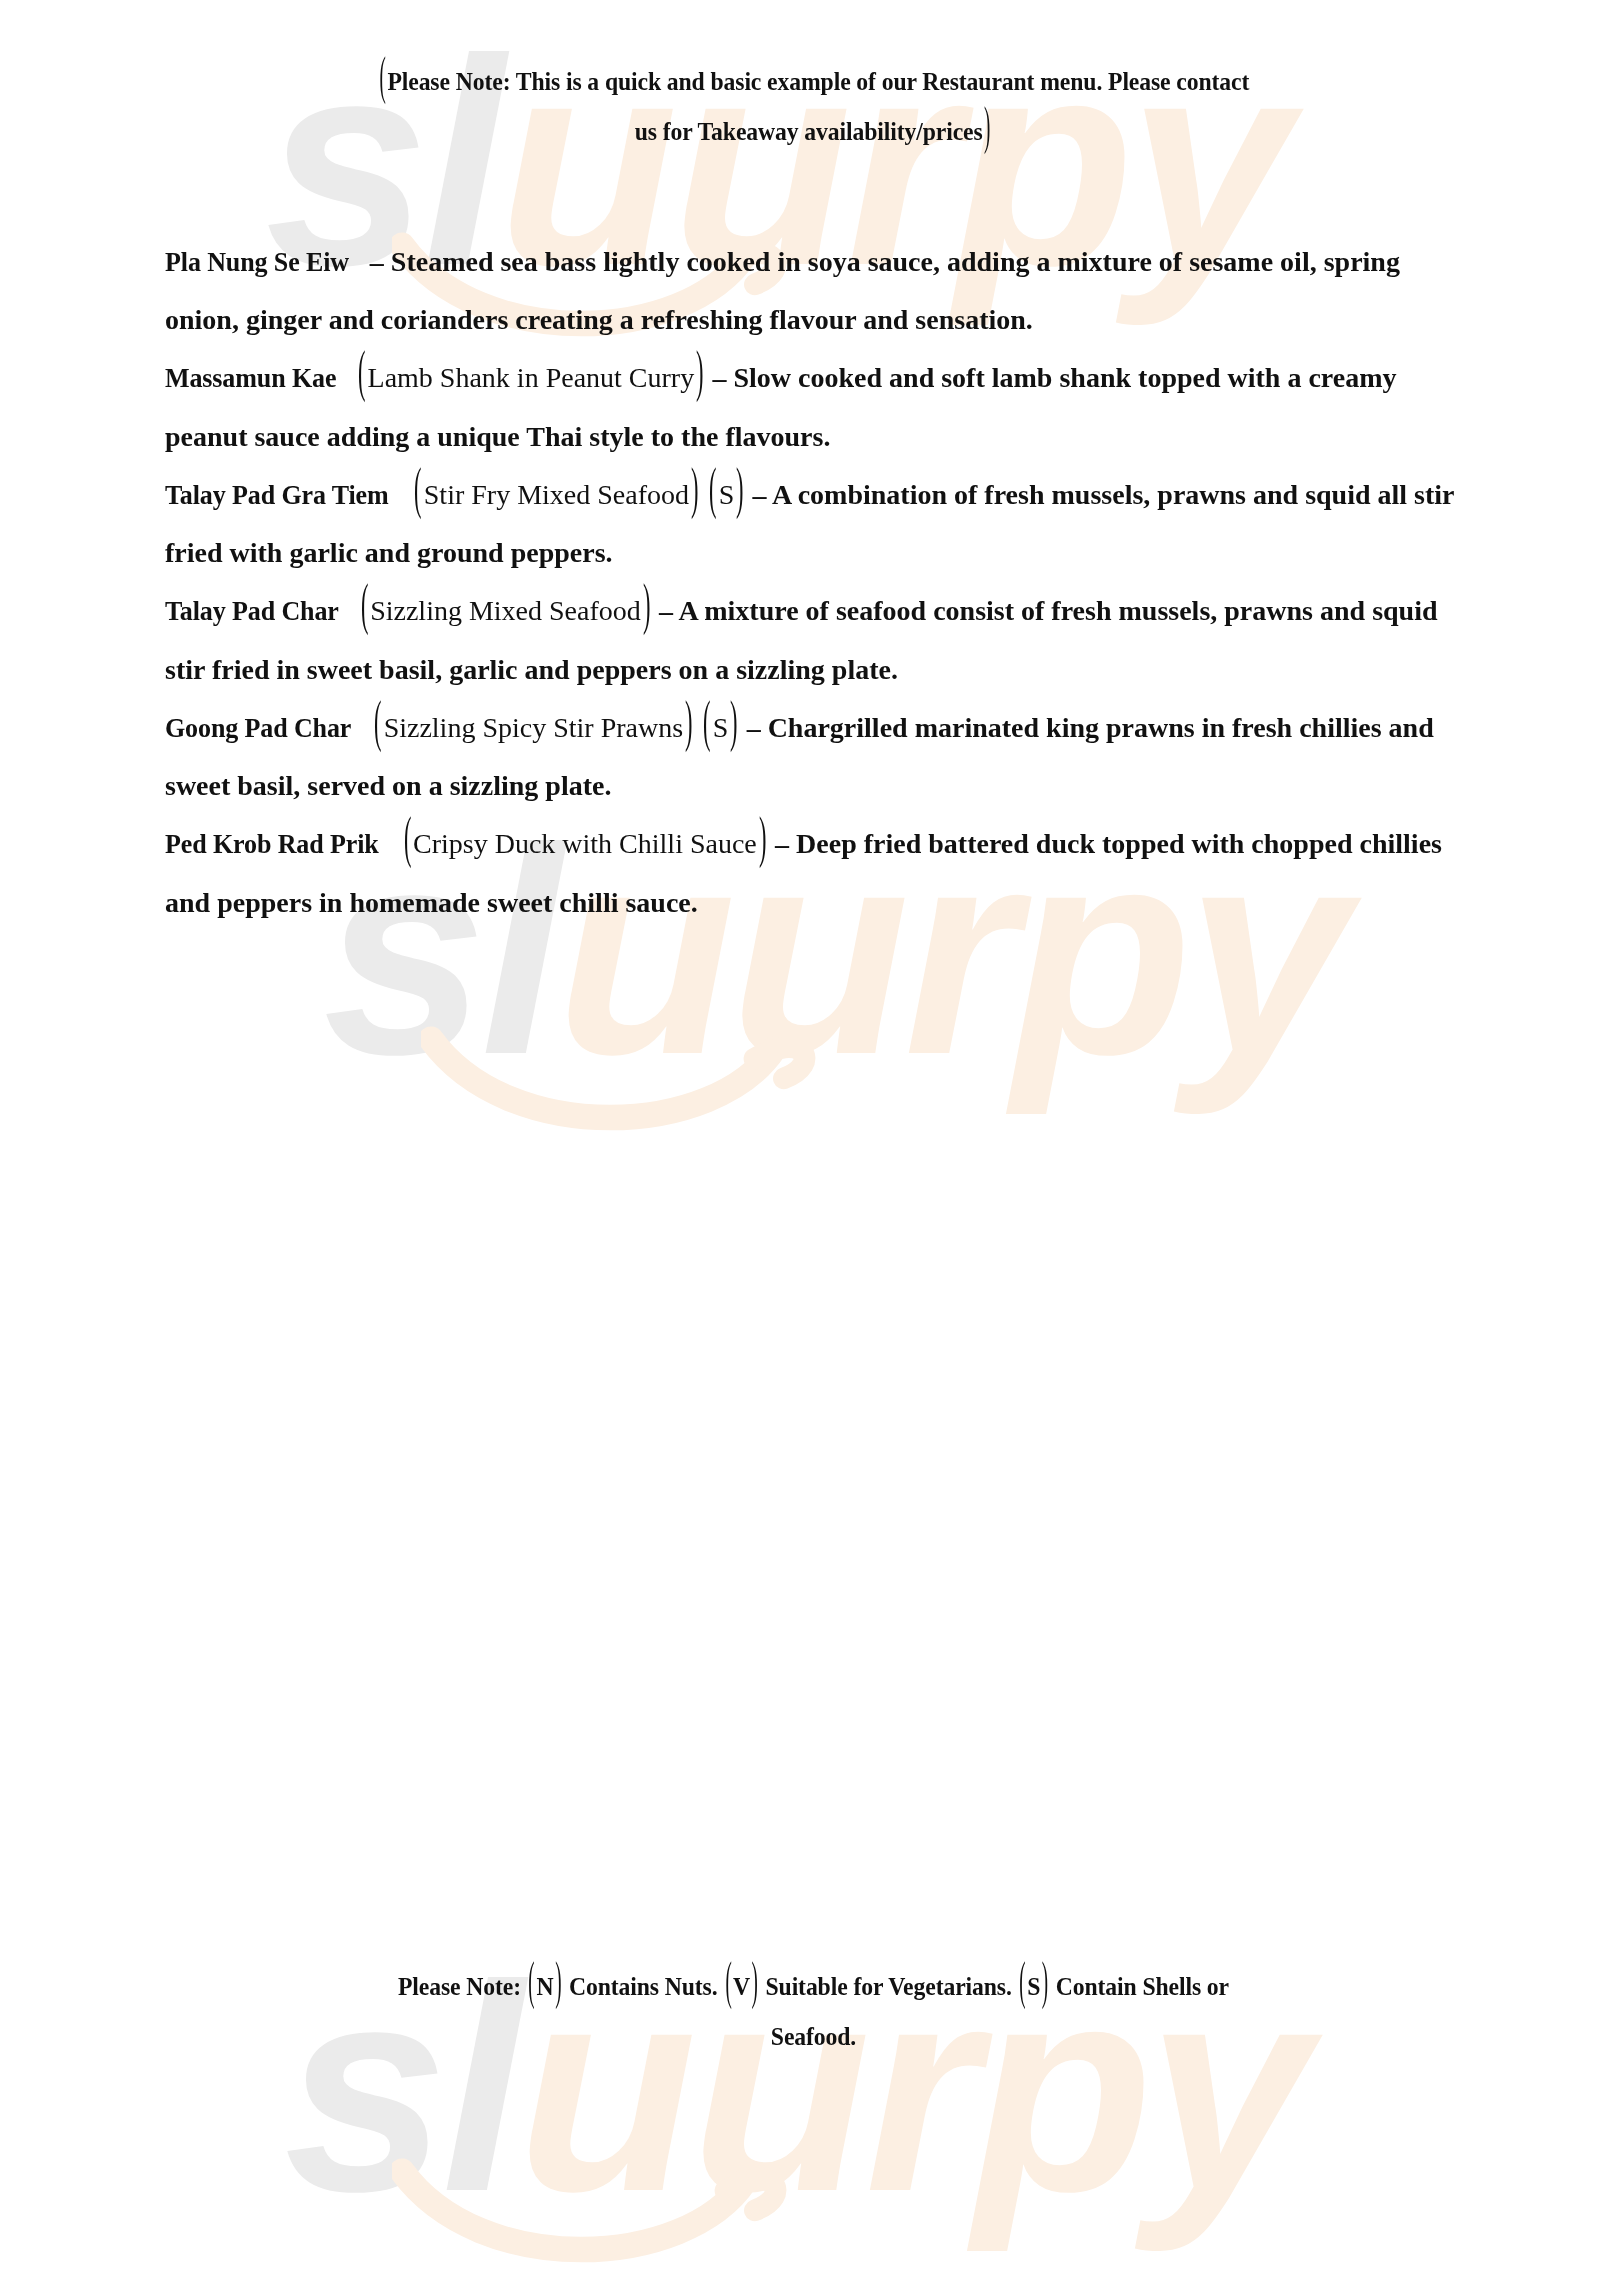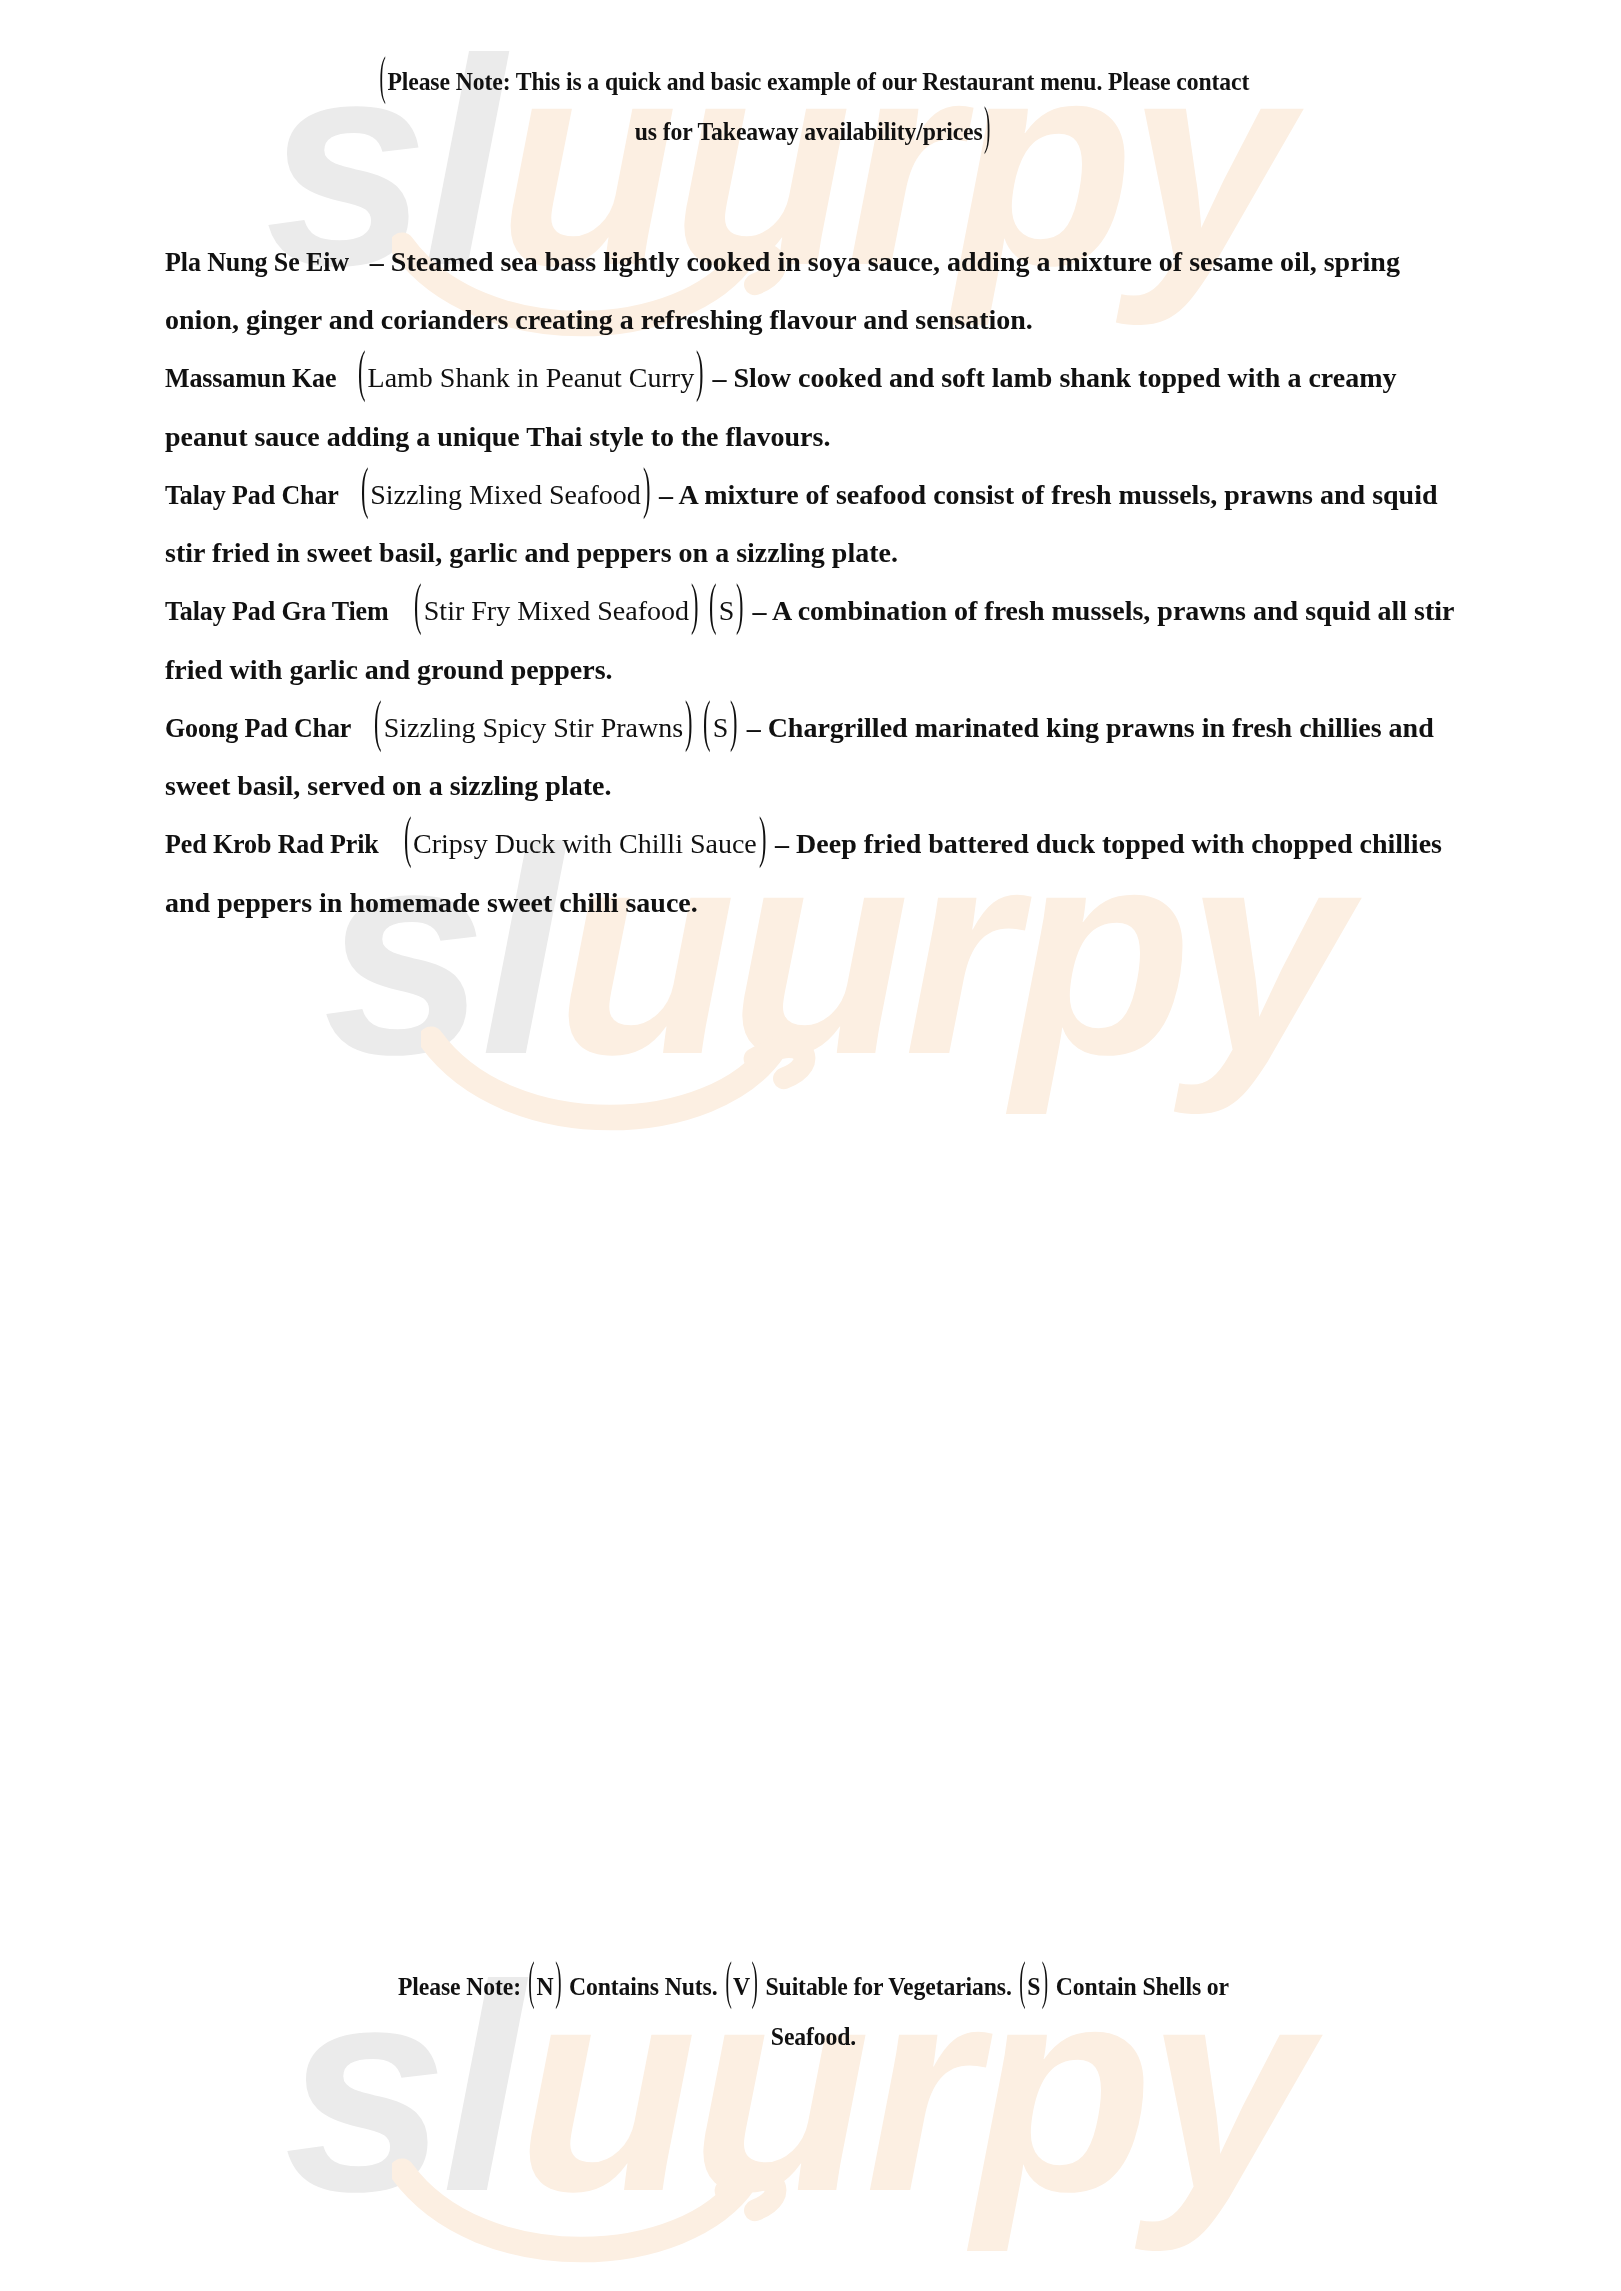--- a/index.html
+++ b/index.html
@@ -164,30 +164,30 @@
     </p>
 
 
     <p class="menu-item">
       <span class="dish-name">Massamun Kae</span>
       <span class="paren-group"><span class="bigparen">(</span><span>Lamb Shank in Peanut Curry</span><span class="bigparen">)</span></span>
       <span class="dish-desc">– Slow cooked and soft lamb shank topped with a creamy peanut sauce adding a unique Thai style to the flavours.</span>
     </p>
 
     <p class="menu-item">
-      <span class="dish-name">Talay Pad Char</span>
-      <span class="paren-group"><span class="bigparen">(</span><span>Sizzling Mixed Seafood</span><span class="bigparen">)</span></span>
-      <span class="dish-desc">– A mixture of seafood consist of fresh mussels, prawns and squid stir fried in sweet basil, garlic and peppers on a sizzling plate.</span>
-    </p>
-
-    <p class="menu-item">
       <span class="dish-name">Talay Pad Gra Tiem</span>
       <span class="paren-group"><span class="bigparen">(</span><span>Stir Fry Mixed Seafood</span><span class="bigparen">)</span></span>
       <span class="marker"><span class="bigparen">(</span><span>S</span><span class="bigparen">)</span></span>
       <span class="dish-desc">– A combination of fresh mussels, prawns and squid all stir fried with garlic and ground peppers.</span>
+    </p>
+
+    <p class="menu-item">
+      <span class="dish-name">Talay Pad Char</span>
+      <span class="paren-group"><span class="bigparen">(</span><span>Sizzling Mixed Seafood</span><span class="bigparen">)</span></span>
+      <span class="dish-desc">– A mixture of seafood consist of fresh mussels, prawns and squid stir fried in sweet basil, garlic and peppers on a sizzling plate.</span>
     </p>
 
     <p class="menu-item">
       <span class="dish-name">Goong Pad Char</span>
       <span class="paren-group"><span class="bigparen">(</span><span>Sizzling Spicy Stir Prawns</span><span class="bigparen">)</span></span>
       <span class="marker"><span class="bigparen">(</span><span>S</span><span class="bigparen">)</span></span>
       <span class="dish-desc">– Chargrilled marinated king prawns in fresh chillies and sweet basil, served on a sizzling plate.</span>
     </p>
 
     <p class="menu-item">

